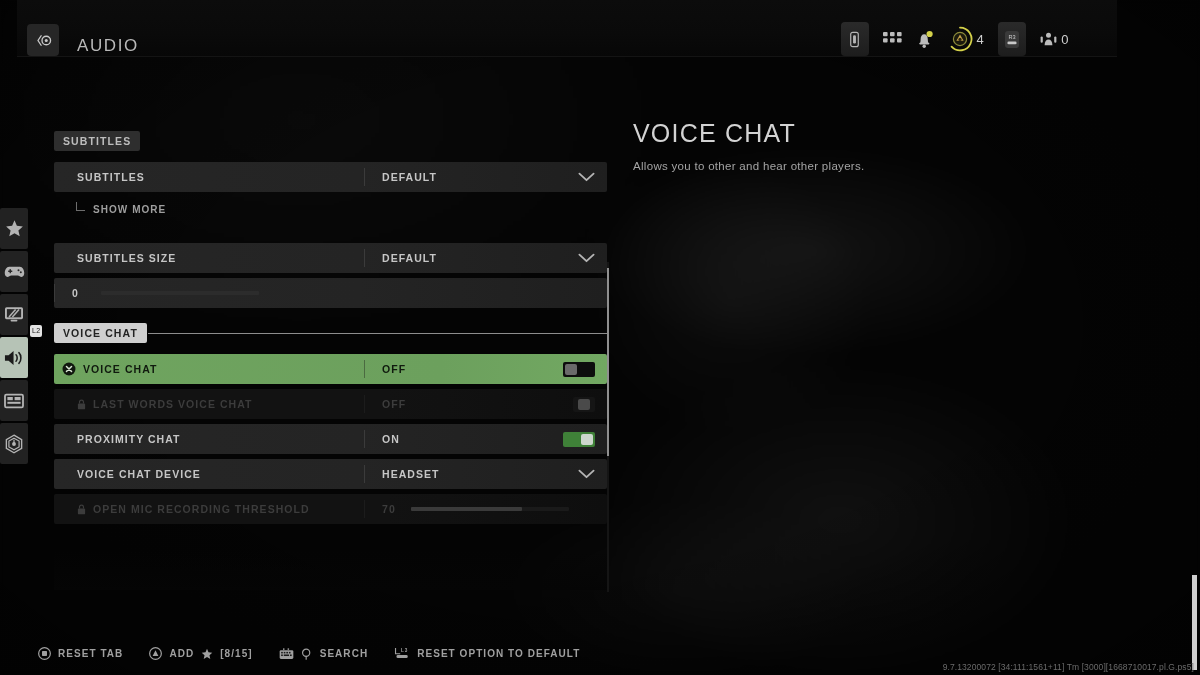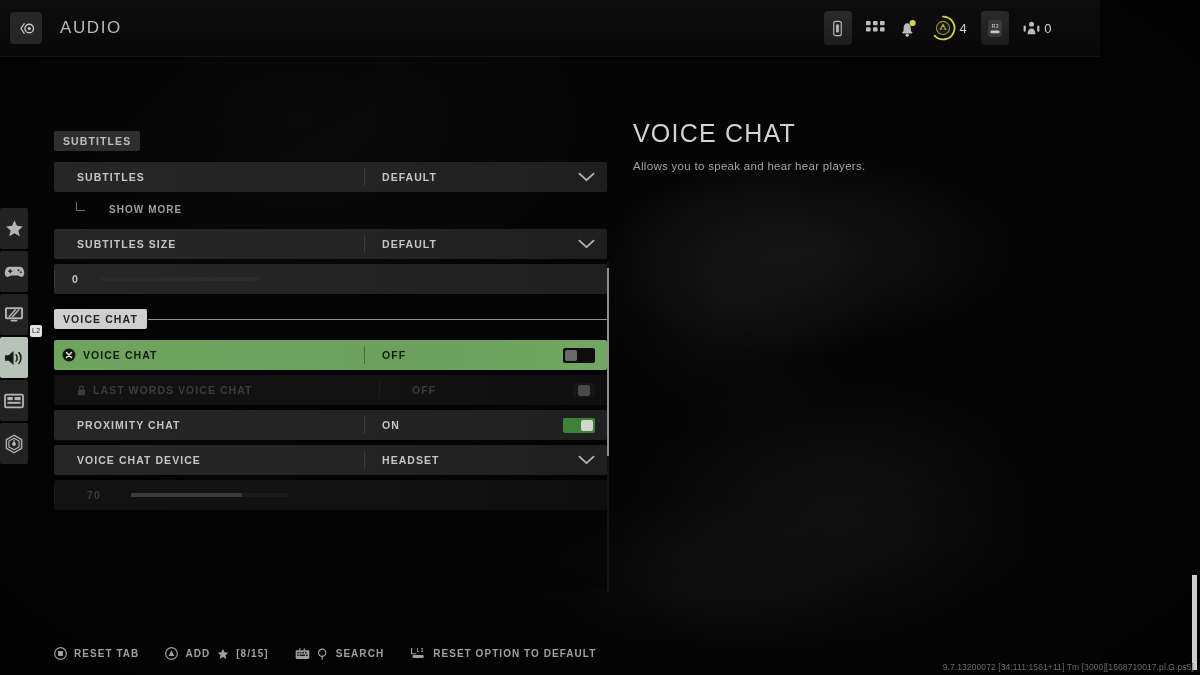--- a/index.html
+++ b/index.html
@@ -38,27 +38,27 @@
   .vignette {
     position: absolute;
     inset: 0;
     background: radial-gradient(ellipse 900px 560px at 50% 48%, rgba(0,0,0,0) 40%, rgba(0,0,0,0.55) 100%);
     pointer-events: none;
   }
 
   
   .topbar {
     position: absolute;
-    top: 0; left: 0;
+    top: 0; left: 17px;
     width: 1100px;
     height: 57px;
     background: linear-gradient(to bottom, #0c0c0c 0%, #0a0a0a 60%, #070707 100%);
     border-bottom: 1px solid #141414;
     display: flex;
-    align-items: center;
+    align-items: flex-end;
   }
 
   .back-btn {
     width: 32px; height: 32px;
     margin-left: 10px;
     background: #262626;
     border-radius: 4px;
     display: flex;
     align-items: center;
     justify-content: center;
@@ -163,21 +163,20 @@
     height: 30px;
     margin-bottom: 5px;
     display: flex;
     align-items: center;
     background: linear-gradient(to right, #262626 0%, #242424 55%, #1f1f1f 100%);
     border-radius: 2px;
     overflow: hidden;
   }
   .row.dim {
     background: linear-gradient(to right, #121212 0%, #121212 60%, #0e0e0e 100%);
-    gap: 15px;
   }
   .row.selected {
     background: linear-gradient(to right, #6fa45f 0%, #6ca05d 70%, #72a862 100%);
   }
 
   .row-label {
     flex: 0 0 310px;
     display: flex;
     align-items: center;
     gap: 7px;
@@ -260,23 +259,23 @@
     background: #5a5a5a;
     border-radius: 1px;
   }
   .row.dim .slider { background: #1a1a1a; }
   .row.dim .slider .fill { background: #3a3a3a; }
 
   
   .submore {
     display: flex;
     align-items: center;
-    gap: 24px;
+    gap: 8px;
     height: 24px;
-    margin: 1px 0 8px 22px;
+    margin: 1px 0 22px 22px;
     font-size: 10px;
     font-weight: 700;
     letter-spacing: 1.05px;
     color: #9f9f9f;
     text-transform: uppercase;
   }
   .elbow {
     width: 9px; height: 9px;
     border-left: 1px solid #6d6d6d;
     border-bottom: 1px solid #6d6d6d;
@@ -332,21 +331,21 @@
   .detail-desc {
     margin-top: 12px;
     font-size: 11.5px;
     color: #a4a4a4;
     letter-spacing: .3px;
   }
 
   
   .hints {
     position: absolute;
-    left: 54px; bottom: 14px;
+    left: 38px; bottom: 14px;
     display: flex;
     align-items: center;
     gap: 26px;
     color: #9a9a9a;
   }
   .hint {
     display: flex;
     align-items: center;
     gap: 7px;
     font-size: 10px;
@@ -618,38 +617,47 @@
       <div class="row-ctrl">
         <span class="chev">
           <svg width="17" height="10" viewBox="0 0 17 10">
               <path d="M1.4 1.6 L8.5 8.2 L15.6 1.6" fill="none" stroke="currentColor" stroke-width="1.8" stroke-linecap="round" stroke-linejoin="round"></path>
             </svg>
         </span>
       </div>
     </div>
 
     <div class="row dim">
+      <div class="row-label">
+        <span class="lock">
+          <svg width="9" height="11" viewBox="0 0 10 12">
+            <rect x="1" y="5" width="8" height="6.4" rx="1" fill="#3c3c3c"></rect>
+            <path d="M2.8 5 V3.4 A2.2 2.2 0 0 1 7.2 3.4 V5" fill="none" stroke="#3c3c3c" stroke-width="1.3"></path>
+          </svg>
+        </span>
+        <span>OPEN MIC RECORDING THRESHOLD</span>
+      </div>
       <div class="divider"></div>
       <div class="row-value" style="flex:0 0 auto;width:46px;">70</div>
       <div class="slider">
         <div class="fill" style="width:70%"></div>
       </div>
     </div>
 
 
     <div class="list-fade"></div>
   </div>
 
   <div class="scrollbar-track"></div>
   <div class="scrollbar-thumb"></div>
   <div class="edge-thumb"></div>
 
   <div class="detail">
     <div class="detail-title">VOICE CHAT</div>
-    <div class="detail-desc">Allows you to speak and hear hear players.</div>
+    <div class="detail-desc">Allows you to other and hear other players.</div>
   </div>
 
   <div class="hints">
 
     <div class="hint">
       <span class="gl">
         <svg width="13" height="13" viewBox="0 0 14 14">
           <circle cx="7" cy="7" r="6.3" fill="none" stroke="#a0a0a0" stroke-width="1.3"></circle>
           <rect x="4.3" y="4.3" width="5.4" height="5.4" rx="0.8" fill="#a0a0a0"></rect>
         </svg>

